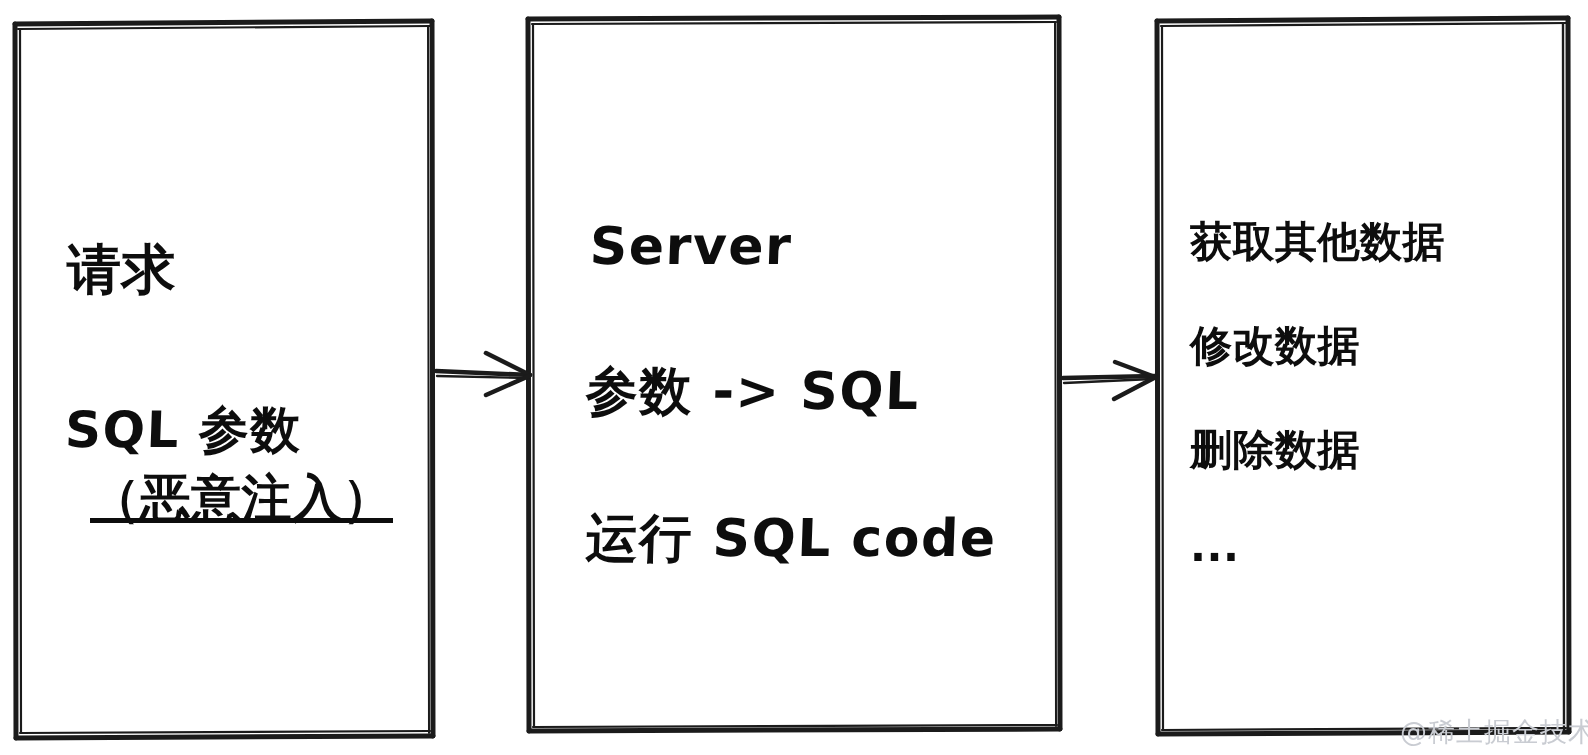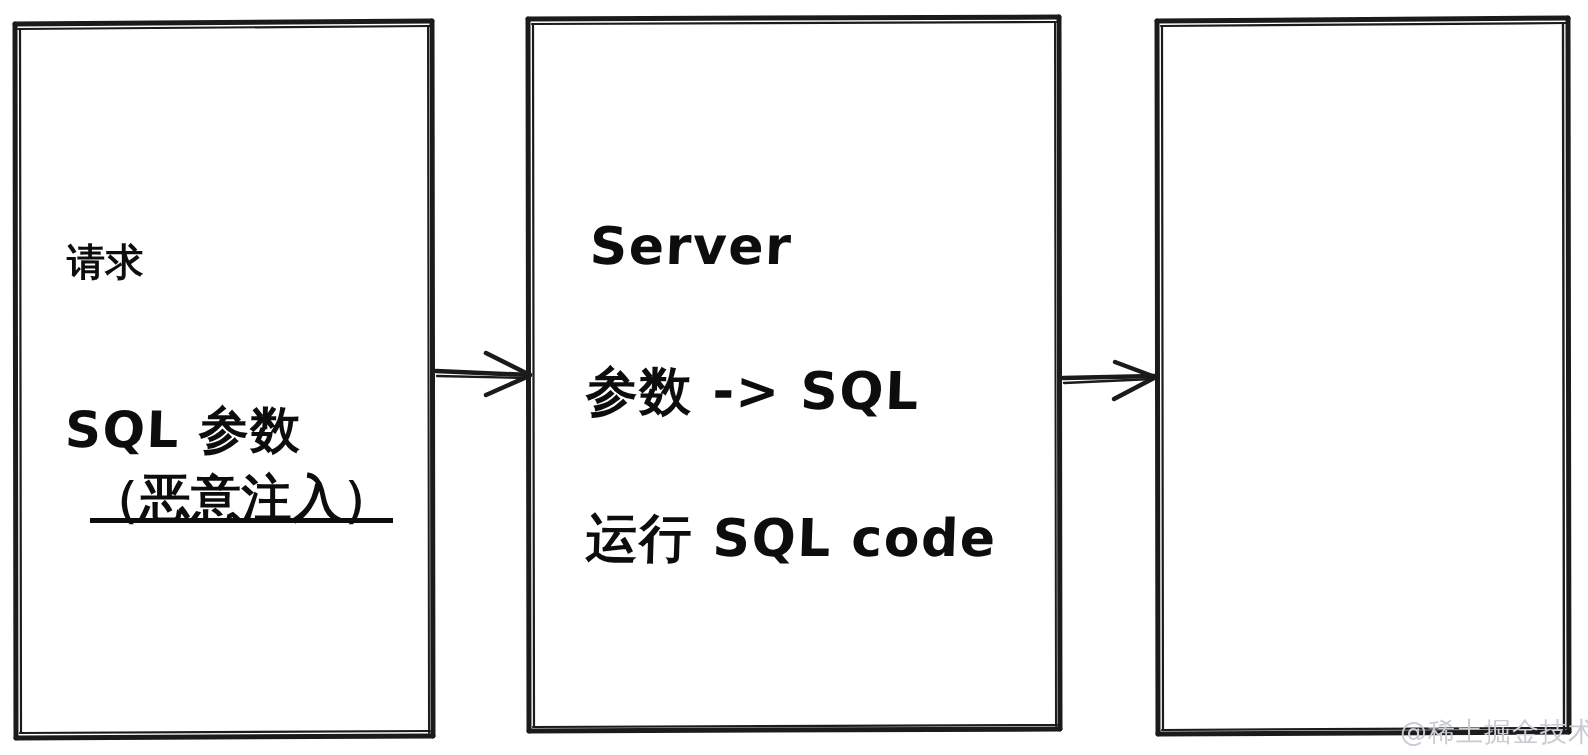--- a/index.html
+++ b/index.html
@@ -109,27 +109,33 @@
         <path d="M1063,378 L1155,376" stroke-width="4.5"></path>
         <path d="M1064,383 L1152,379" stroke-width="2.4"></path>
         <path d="M1115,362 L1155,377" stroke-width="4.5"></path>
         <path d="M1114,399 L1154,378" stroke-width="4.5"></path>
       </g>
 
     </g>
   </svg>
 
   <div class="node-box" style="left:15px; top:21px; width:418px; height:717px;">
-    <div class="text-line hand-cjk" style="left:52px; top:222px; font-size:38px;">请求</div>
+    <div class="text-line hand-cjk" style="left:52px; top:222px; font-size:54px;">请求</div>
     <div class="text-line hand-latin" style="left:50px; top:384px; font-size:50px;">SQL 参数</div>
     <div class="text-line hand-cjk" style="left:75px; top:452px; font-size:50px;text-decoration:underline;">（恶意注入）</div>
   </div>
 
   <div class="node-box" style="left:528px; top:17px; width:532px; height:714px;">
     <div class="text-line hand-latin" style="left:62px; top:203px; font-size:52px;">Server</div>
     <div class="text-line hand-latin" style="left:58px; top:348px; font-size:52px;">参数 -&gt; SQL</div>
     <div class="text-line hand-latin" style="left:58px; top:495px; font-size:52px;">运行 SQL code</div>
   </div>
 
+  <div class="node-box" style="left:1157px; top:18px; width:412px; height:716px;">
+    <div class="text-line hand-cjk" style="left:33px; top:203px; font-size:42px;">获取其他数据</div>
+    <div class="text-line hand-cjk" style="left:33px; top:307px; font-size:42px;">修改数据</div>
+    <div class="text-line hand-cjk" style="left:33px; top:411px; font-size:42px;">删除数据</div>
+    <div class="text-line hand-cjk" style="left:33px; top:508px; font-size:42px;">...</div>
+  </div>
 
   <div class="watermark" style="left:1400px; top:714px;">@稀土掘金技术社区</div>
 
 </div>
 
 </body></html>

